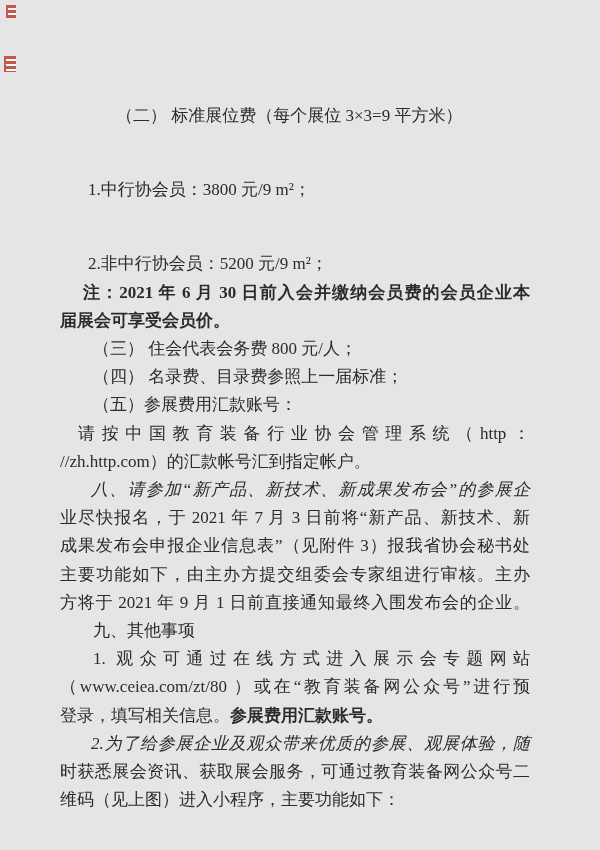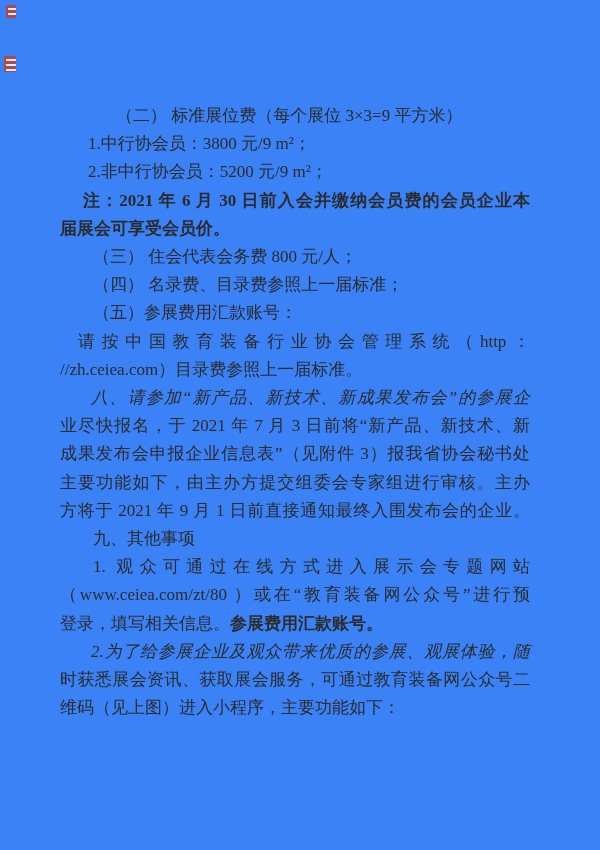--- a/index.html
+++ b/index.html
@@ -1,40 +1,40 @@
 <!DOCTYPE html>
 <html><head>
 <meta charset="utf-8">
 <style>
   html,body{margin:0;padding:0;}
   .page{
     position:relative;
     width:600px;height:850px;
-    background:#3b82f6;
+    background:#e5e5e5;
     overflow:hidden;
     font-family:"Liberation Serif","DejaVu Serif",serif;
   }
   .textblock{
     position:absolute;
     left:60px;top:102px;
     width:470px;
     color:#2b2b2b;
     font-size:17px;
     line-height:28.2px;
   }
   .line{
     white-space:pre-wrap;
     text-align:left;
   }
   .flush{ text-align:justify; text-align-last:justify; }
   .b{ font-weight:bold; }
   .i56{ text-indent:56px; }
   .i33{ text-indent:33px; }
   .i31{ text-indent:31px;font-style:italic; }
-  .i28{ text-indent:28px; }
+  .i28{ text-indent:28px;margin-top:46px; }
   .i23{ text-indent:23px; }
   .i18{ text-indent:18px; }
   .red-mark{
     position:absolute;
     opacity:.85;
     background:repeating-linear-gradient(180deg,#c0402f 0 3px,#ffffff 3px 5px);
     border-left:2px solid #c0402f;
   }
   #rm1{ left:6px; top:5px; width:8px; height:13px; }
   #rm2{ left:4px; top:56px; width:10px; height:16px; }
@@ -50,21 +50,21 @@
   <div class="textblock">
     <div class="line i56">（二） 标准展位费（每个展位 3×3=9 平方米）</div>
     <div class="line i28">1.中行协会员：3800 元/9 m²；</div>
     <div class="line i28">2.非中行协会员：5200 元/9 m²；</div>
     <div class="line i23 b flush">注：2021 年 6 月 30 日前入会并缴纳会员费的会员企业本</div>
     <div class="line b">届展会可享受会员价。</div>
     <div class="line i33">（三） 住会代表会务费 800 元/人；</div>
     <div class="line i33">（四） 名录费、目录费参照上一届标准；</div>
     <div class="line i33">（五）参展费用汇款账号：</div>
     <div class="line i18 flush">请按中国教育装备行业协会管理系统（http：</div>
-    <div class="line">//zh.ceiea.com）目录费参照上一届标准。</div>
+    <div class="line">//zh.http.com）的汇款帐号汇到指定帐户。</div>
     <div class="line i31 flush">八、请参加“新产品、新技术、新成果发布会”的参展企</div>
     <div class="line flush">业尽快报名，于 2021 年 7 月 3 日前将“新产品、新技术、新</div>
     <div class="line flush">成果发布会申报企业信息表”（见附件 3）报我省协会秘书处</div>
     <div class="line flush">主要功能如下，由主办方提交组委会专家组进行审核。主办</div>
     <div class="line flush">方将于 2021 年 9 月 1 日前直接通知最终入围发布会的企业。</div>
     <div class="line i33">九、其他事项</div>
     <div class="line i33 flush">1. 观众可通过在线方式进入展示会专题网站</div>
     <div class="line flush">（www.ceiea.com/zt/80 ）或在“教育装备网公众号”进行预</div>
     <div class="line"><span>登录，填写相关信息。</span><span class="b">参展费用汇款账号。</span></div>
     <div class="line i31 flush">2.为了给参展企业及观众带来优质的参展、观展体验，随</div>

